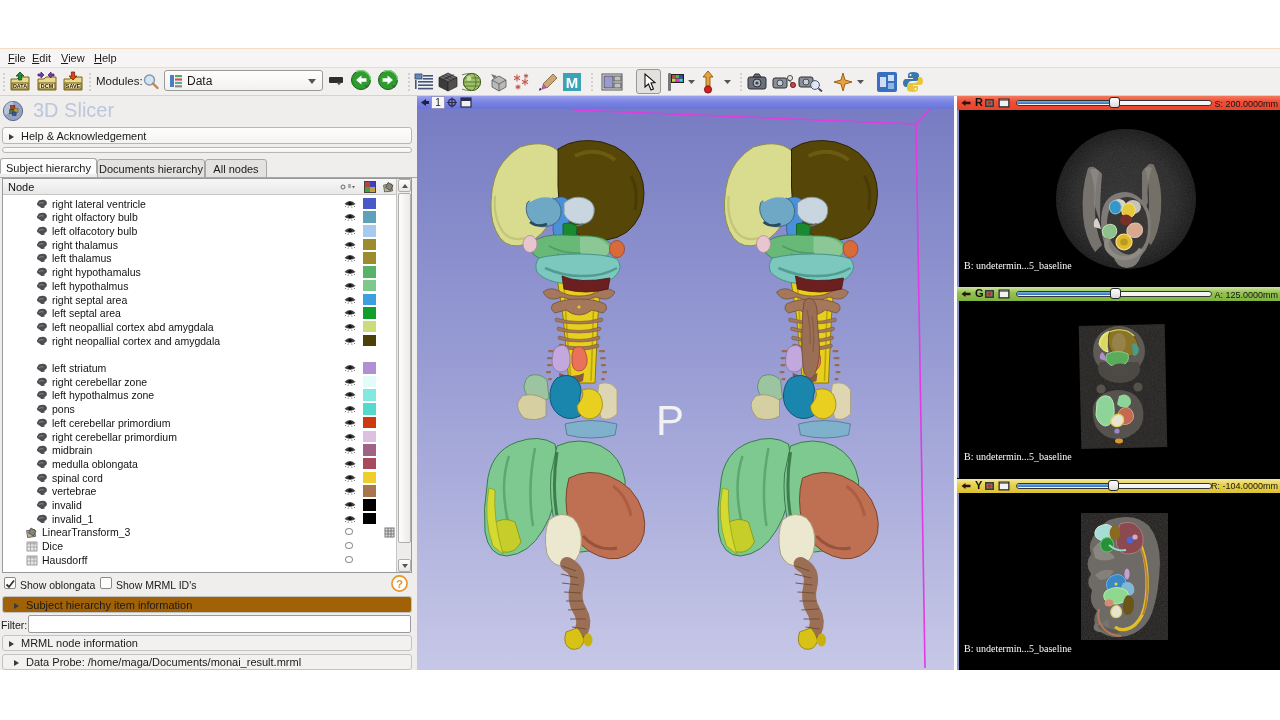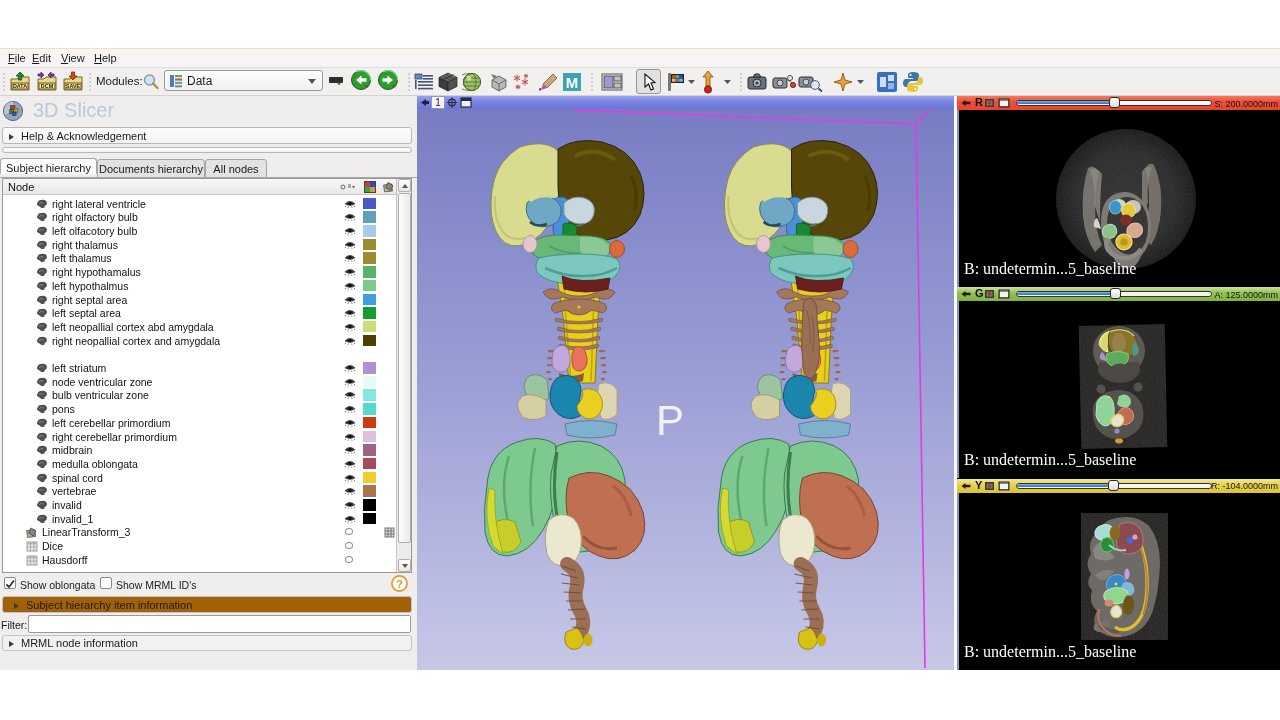--- a/index.html
+++ b/index.html
@@ -41,21 +41,21 @@
 .sv{position:absolute;left:0;width:323px;height:191.33px;overflow:hidden}
 .svbar{position:absolute;left:0;top:0;width:323px;height:14px}
 .svbar .pin{position:absolute;left:4px;top:3px;width:10px;height:8px}
 .svbar .ltr{position:absolute;left:18px;top:0px;font-size:11px;font-weight:bold;color:#101010}
 .svbar .ic1{position:absolute;left:27px;top:2px}
 .svbar .ic2{position:absolute;left:41px;top:2px}
 .svbar .mm{position:absolute;right:2px;top:2.5px;font-size:9px;color:#151515}
 .groove{position:absolute;left:59px;top:4px;width:196px;height:6px;border:1px solid #333;border-radius:3px;background:#f4f4f4}
 .gfill{position:absolute;left:0;top:0;height:3px;background:linear-gradient(#7db3e8,#2e6db5);border-radius:2px}
 .handle{position:absolute;top:-4px;width:11px;height:11px;background:linear-gradient(#ffffff,#dcdcdc);border:1px solid #2a2a2a;border-radius:3px}
-.corner{position:absolute;left:7px;font-family:"Liberation Serif",serif;font-size:16px;color:#fff}
+.corner{position:absolute;left:7px;font-family:"Liberation Serif",serif;font-size:10px;color:#fff}
 .simg{position:absolute;left:2px;top:14px}
 </style>
 </head>
 <body>
 <div id="win">
   <div id="menubar">
     <span style="left:8px"><u>F</u>ile</span>
     <span style="left:32px"><u>E</u>dit</span>
     <span style="left:61px"><u>V</u>iew</span>
     <span style="left:94px"><u>H</u>elp</span>
@@ -497,31 +497,31 @@
               <span class="lbl">left striatum</span>
               <svg class="eye" width="12" height="8">
                 <use href="#sym-e"></use>
               </svg>
               <div class="sw" style="background:#b08fd2"></div>
             </div>
       <div class="trow" style="top:179.7px">
               <svg class="bic" width="12" height="10">
                 <use href="#sym-b"></use>
               </svg>
-              <span class="lbl">node ventricular zone</span>
+              <span class="lbl">right cerebellar zone</span>
               <svg class="eye" width="12" height="8">
                 <use href="#sym-e"></use>
               </svg>
               <div class="sw" style="background:#e2fdf8"></div>
             </div>
       <div class="trow" style="top:193.4px">
               <svg class="bic" width="12" height="10">
                 <use href="#sym-b"></use>
               </svg>
-              <span class="lbl">bulb ventricular zone</span>
+              <span class="lbl">left hypothalmus zone</span>
               <svg class="eye" width="12" height="8">
                 <use href="#sym-e"></use>
               </svg>
               <div class="sw" style="background:#83e8e0"></div>
             </div>
       <div class="trow" style="top:207.1px">
               <svg class="bic" width="12" height="10">
                 <use href="#sym-b"></use>
               </svg>
               <span class="lbl">pons</span>
@@ -649,20 +649,21 @@
   <div class="cb" style="left:100px;top:481px"></div>
   <span class="flab" style="left:116px;top:483px">Show MRML ID's</span>
   <svg style="position:absolute;left:391px;top:479px" width="17" height="17" viewBox="0 0 17 17">
     <circle cx="8.5" cy="8.5" r="7.6" fill="#fff" stroke="#e8952a" stroke-width="1.6"></circle>
     <text x="8.5" y="12.6" font-size="11.5" font-weight="bold" text-anchor="middle" fill="#e8952a" font-family="Liberation Sans">?</text>
   </svg>
   <div class="collbar" style="top:500px;height:17px;line-height:16px;background:#a16207;border-color:#c5c3c0"><span class="arr" style="margin-left:11px"></span>Subject hierarchy item information</div>
   <span class="flab" style="left:1px;top:523px">Filter:</span>
   <div style="position:absolute;left:28px;top:519px;width:383px;height:18px;background:#fff;border:1px solid #9a99a0;border-radius:2px"></div>
   <div class="collbar" style="top:539px;height:16px;line-height:15px;background:#f2f1ef;border-color:#c5c3c0"><span class="arr"></span>MRML node information</div>
+  <div class="collbar" style="top:558px;height:16px;line-height:15px;background:#f2f1ef;border-color:#c5c3c0"><span class="arr" style="margin-left:11px"></span>Data Probe: /home/maga/Documents/monai_result.mrml</div>
     </div>
     <div id="view3d">
   <svg width="537" height="574" viewBox="0 0 537 574" style="position:absolute;left:0;top:0">
     <defs>
       <linearGradient id="bg3d" x1="0" y1="0" x2="0" y2="1">
         <stop offset="0" stop-color="#767bc2"></stop>
               <stop offset="0.5" stop-color="#9b9fd5"></stop>
               <stop offset="1" stop-color="#c7c8e7"></stop>
       </linearGradient>
       <linearGradient id="bar3d" x1="0" y1="0" x2="0" y2="1">

